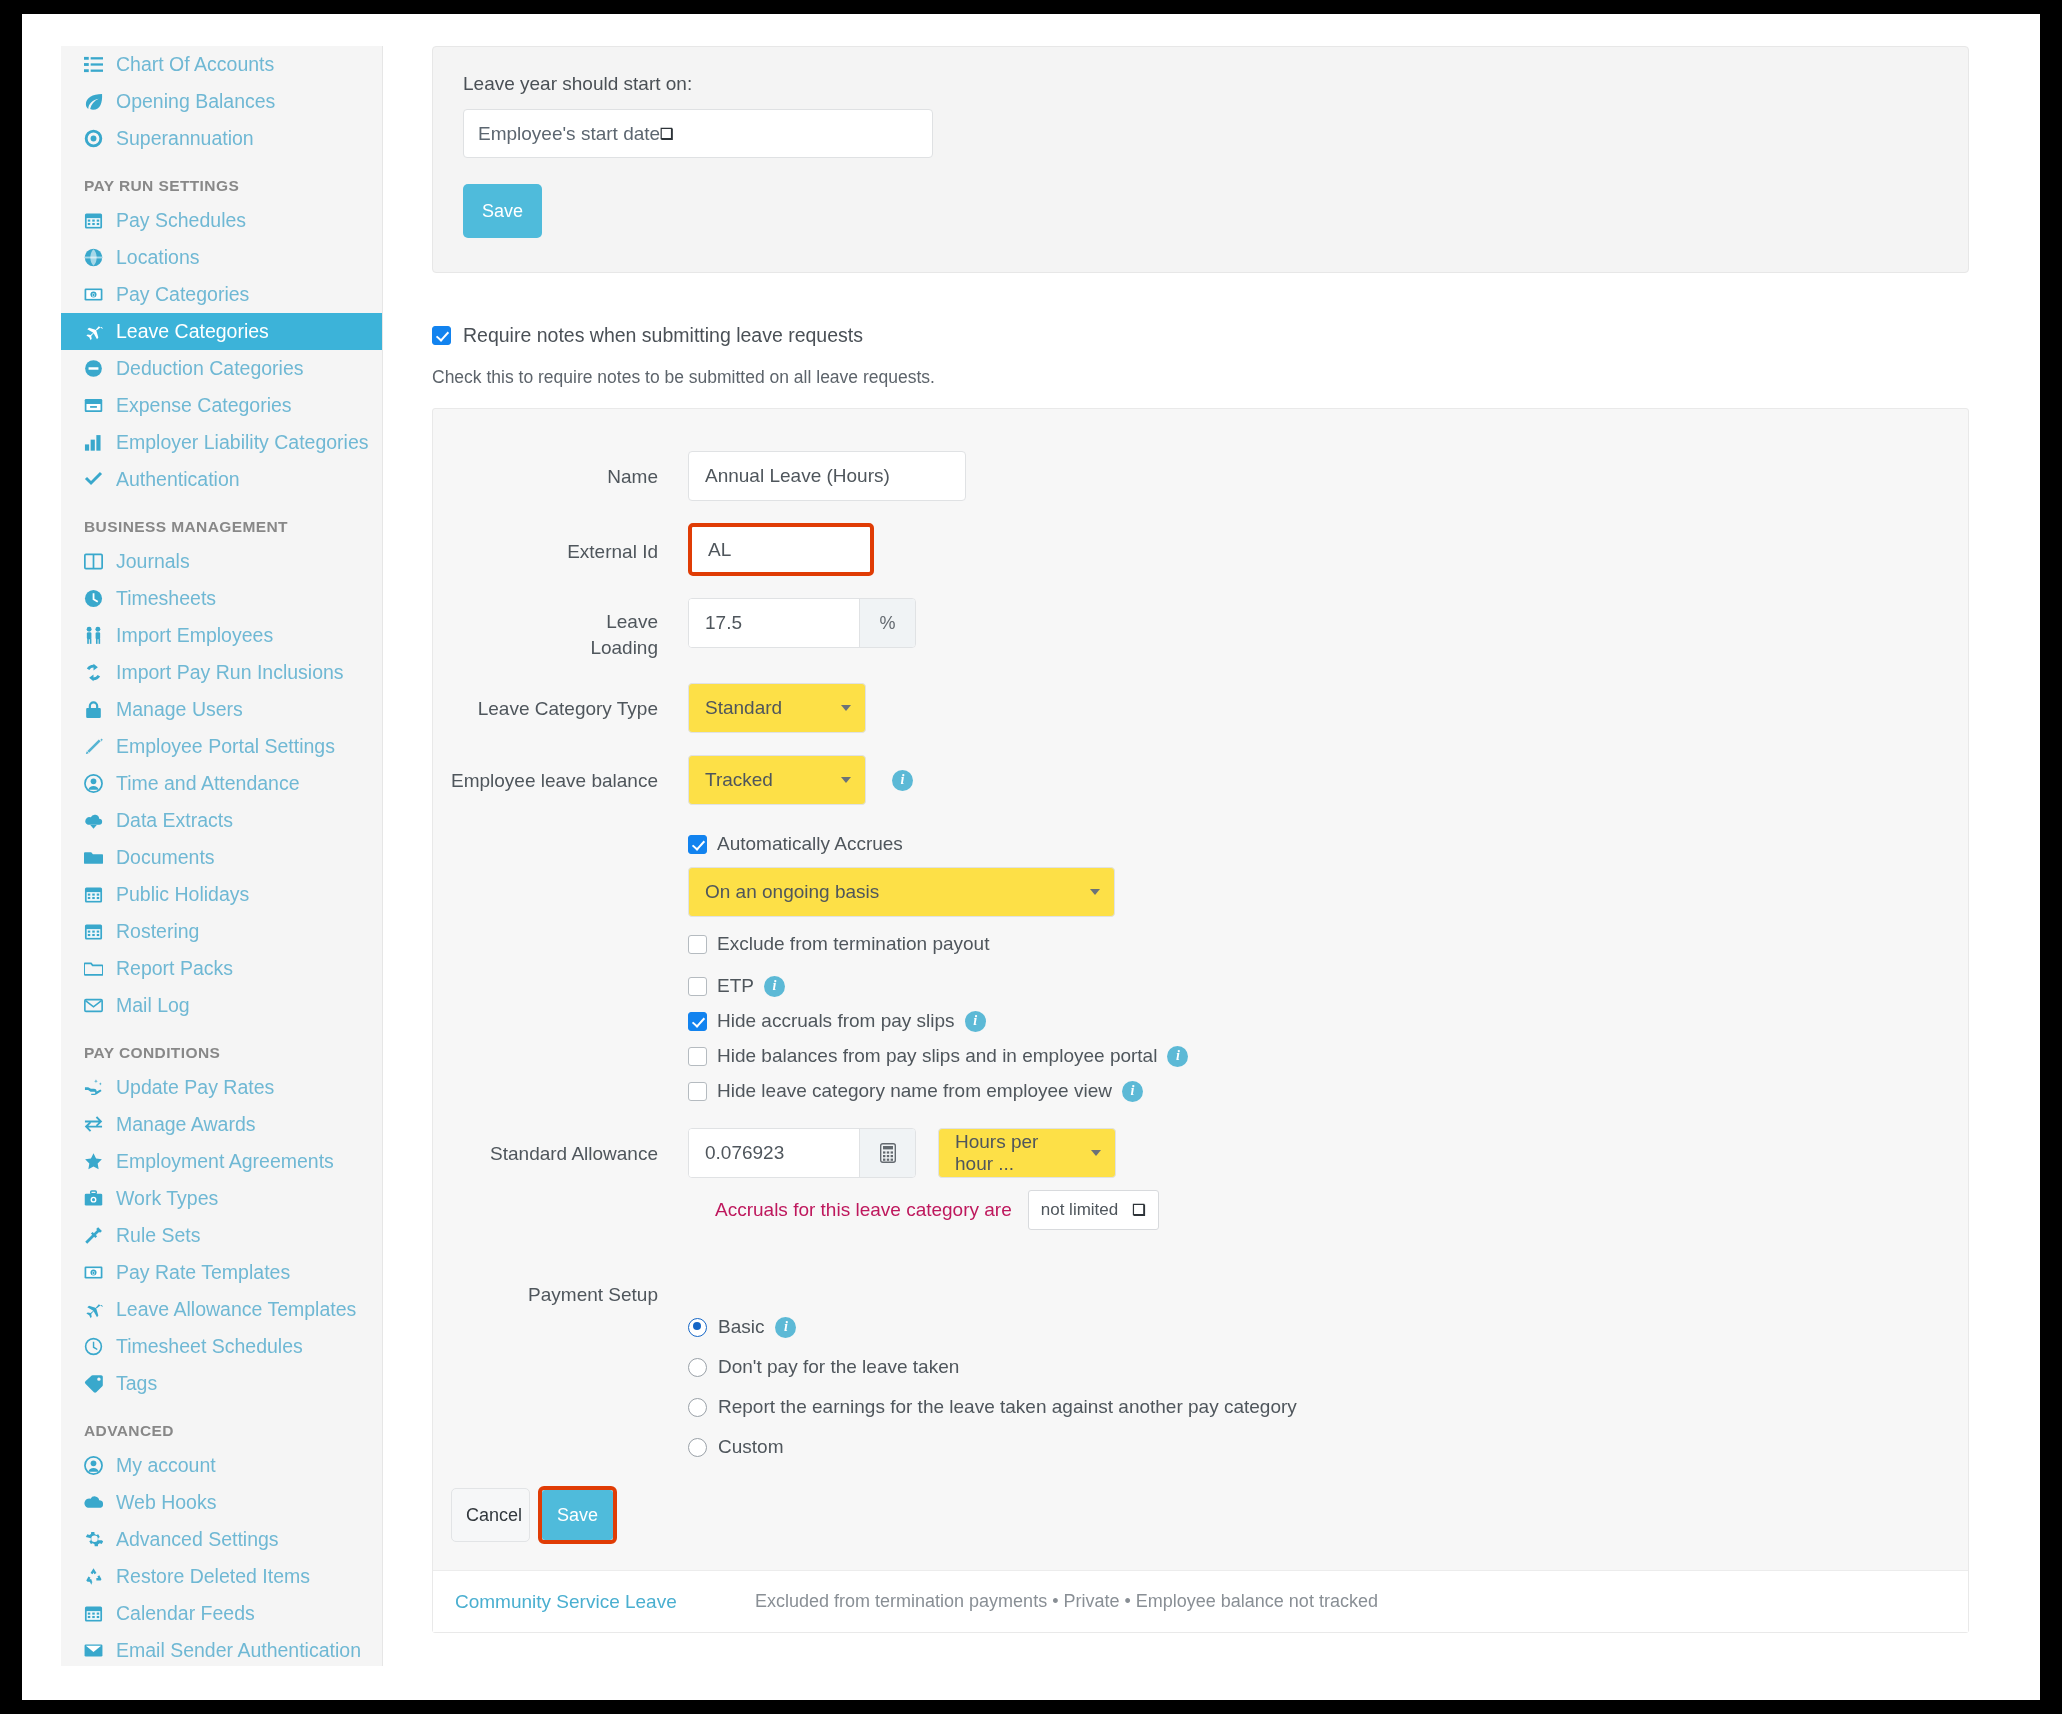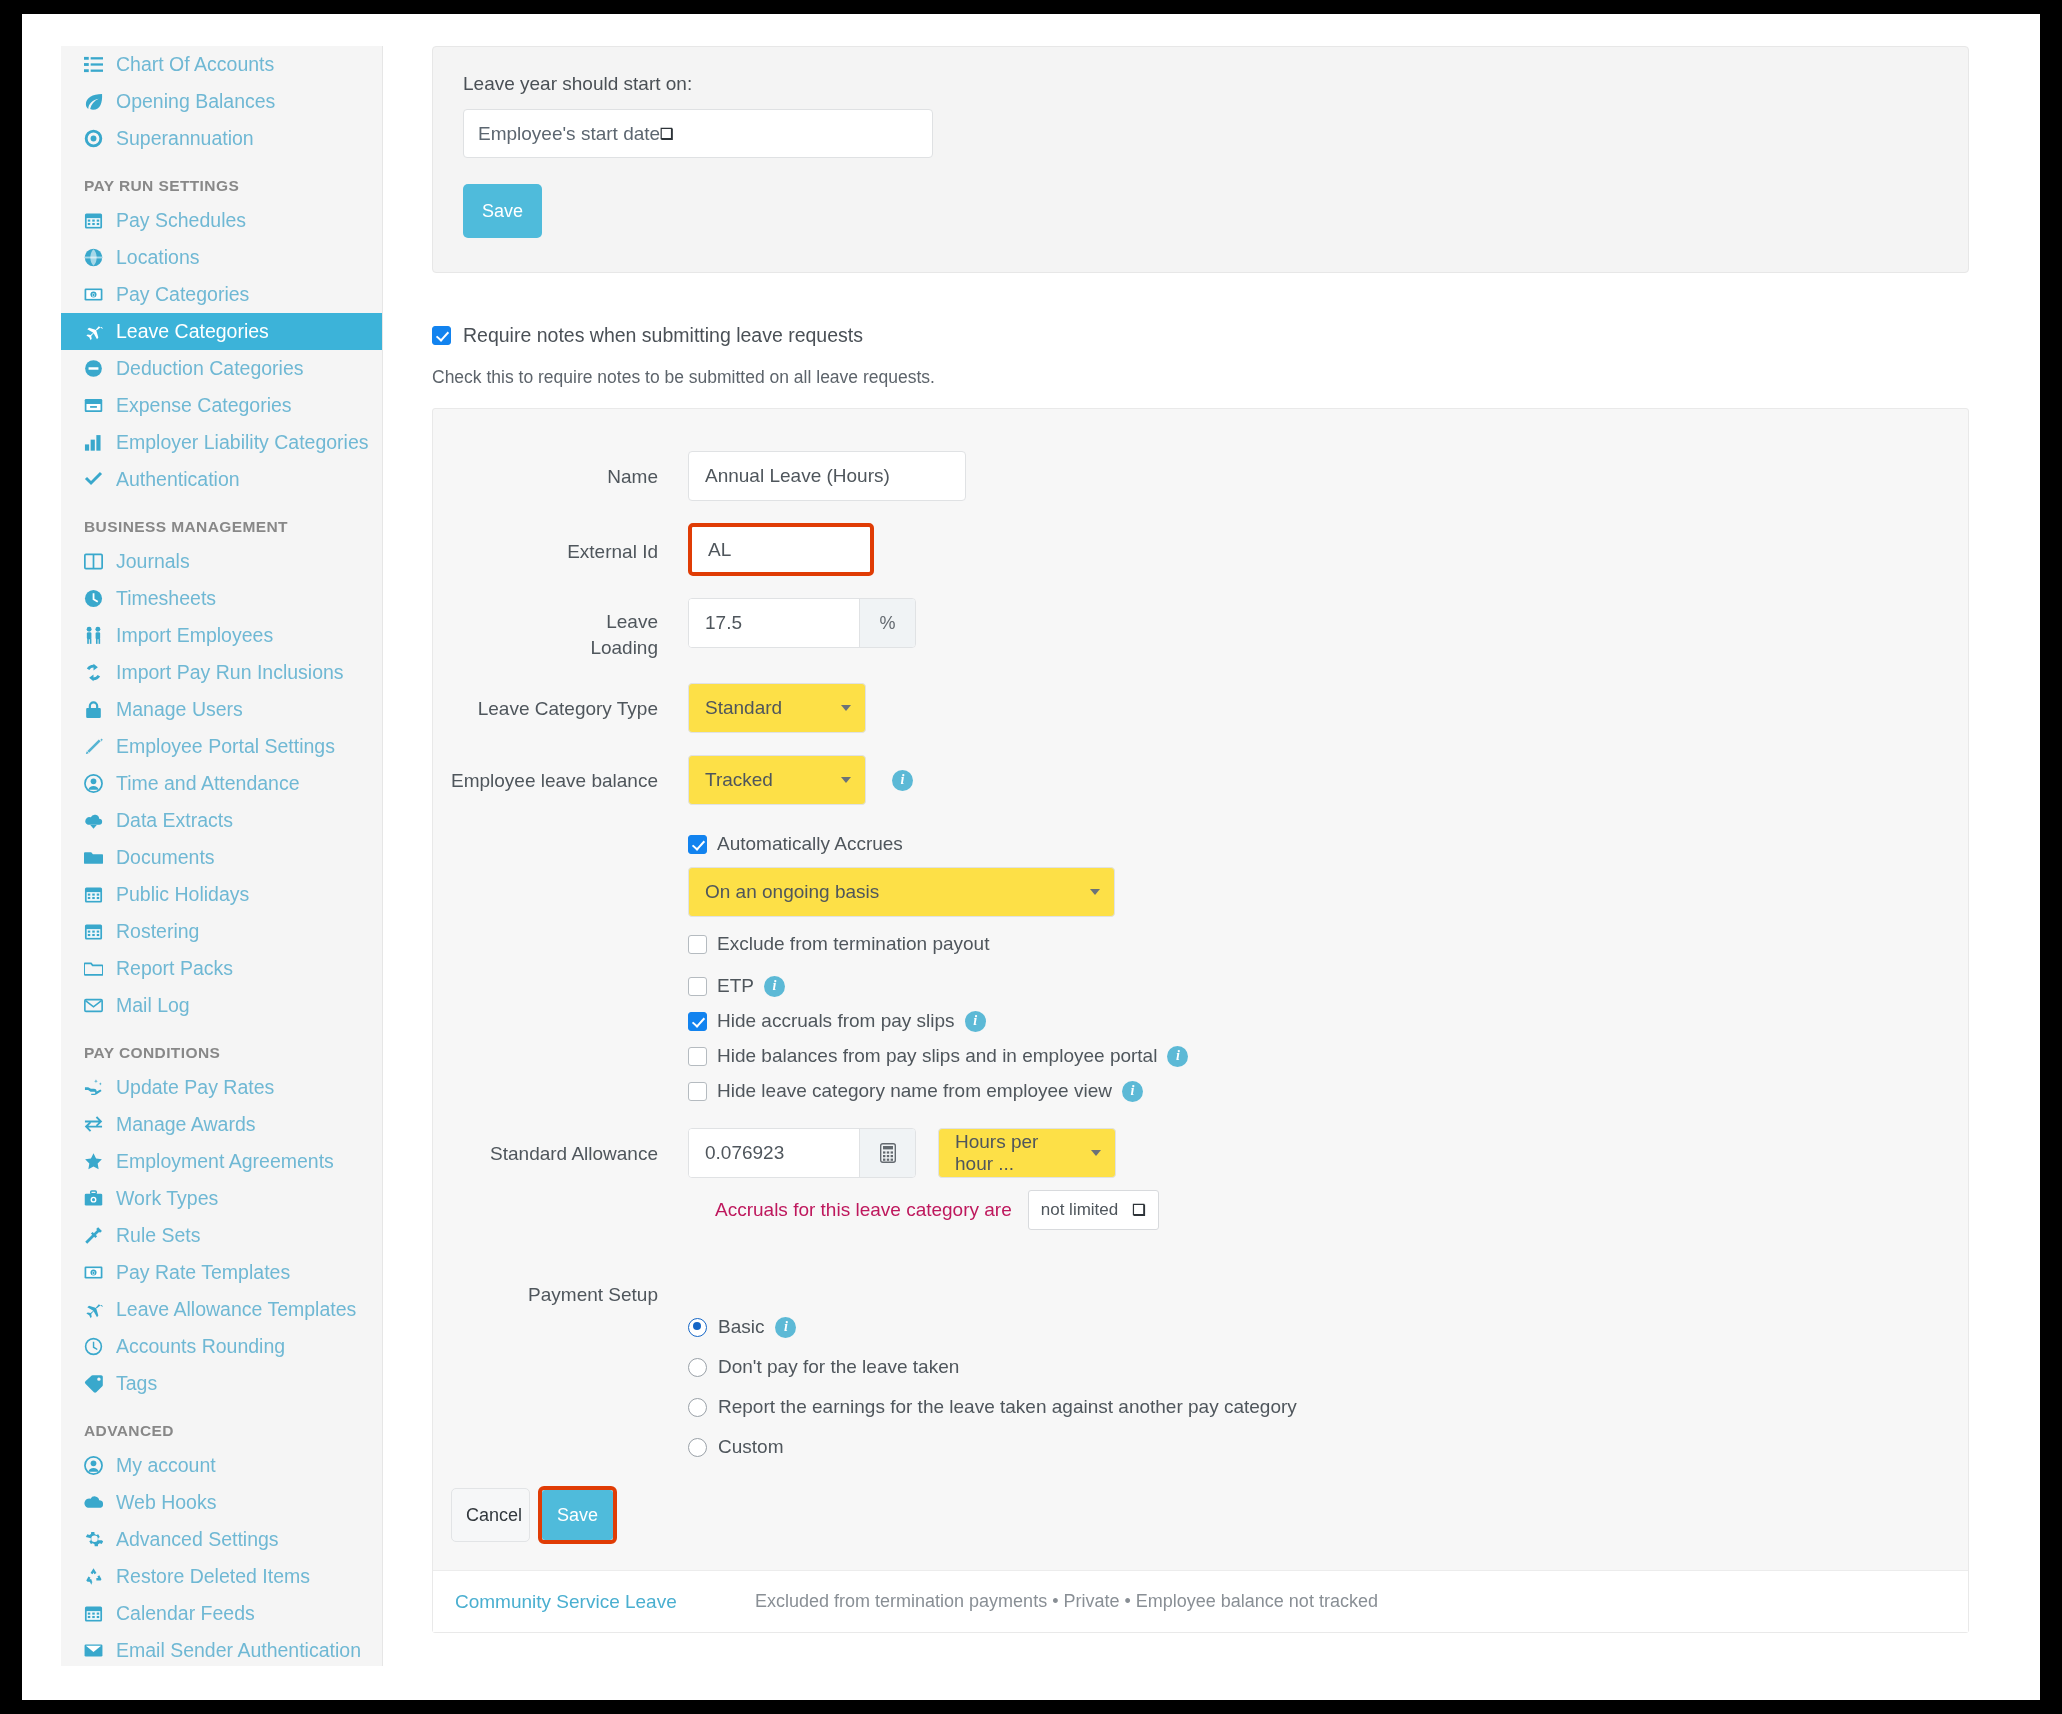--- a/index.html
+++ b/index.html
@@ -694,21 +694,21 @@
         </span>
         <span>Leave Allowance Templates</span>
       </div>
       <div class="nav-item">
         <span class="nav-ico">
           <svg width="19" height="19" viewBox="0 0 20 20" fill="#39a8cc">
             <circle cx="10" cy="10" r="8.3" fill="none" stroke="#39a8cc" stroke-width="1.7"></circle>
             <path d="M9.3 5.1h1.5v5.2l3.6 2.2-.8 1.3-4.3-2.6z"></path>
           </svg>
         </span>
-        <span>Accounts Rounding</span>
+        <span>Timesheet Schedules</span>
       </div>
       <div class="nav-item">
         <span class="nav-ico">
           <svg width="19" height="19" viewBox="0 0 20 20" fill="#39a8cc">
             <path d="M9.4 1.2H18c1 0 1.8.8 1.8 1.8v8.6c0 .5-.2.9-.5 1.3l-6.4 6.4c-.7.7-1.8.7-2.5 0L1.5 10.2a1.8 1.8 0 010-2.5l6.6-6A1.8 1.8 0 019.4 1.2zm6.3 2.4a1.8 1.8 0 100 3.6 1.8 1.8 0 000-3.6z"></path>
           </svg>
         </span>
         <span>Tags</span>
       </div>
       <div class="nav-head">ADVANCED</div>

